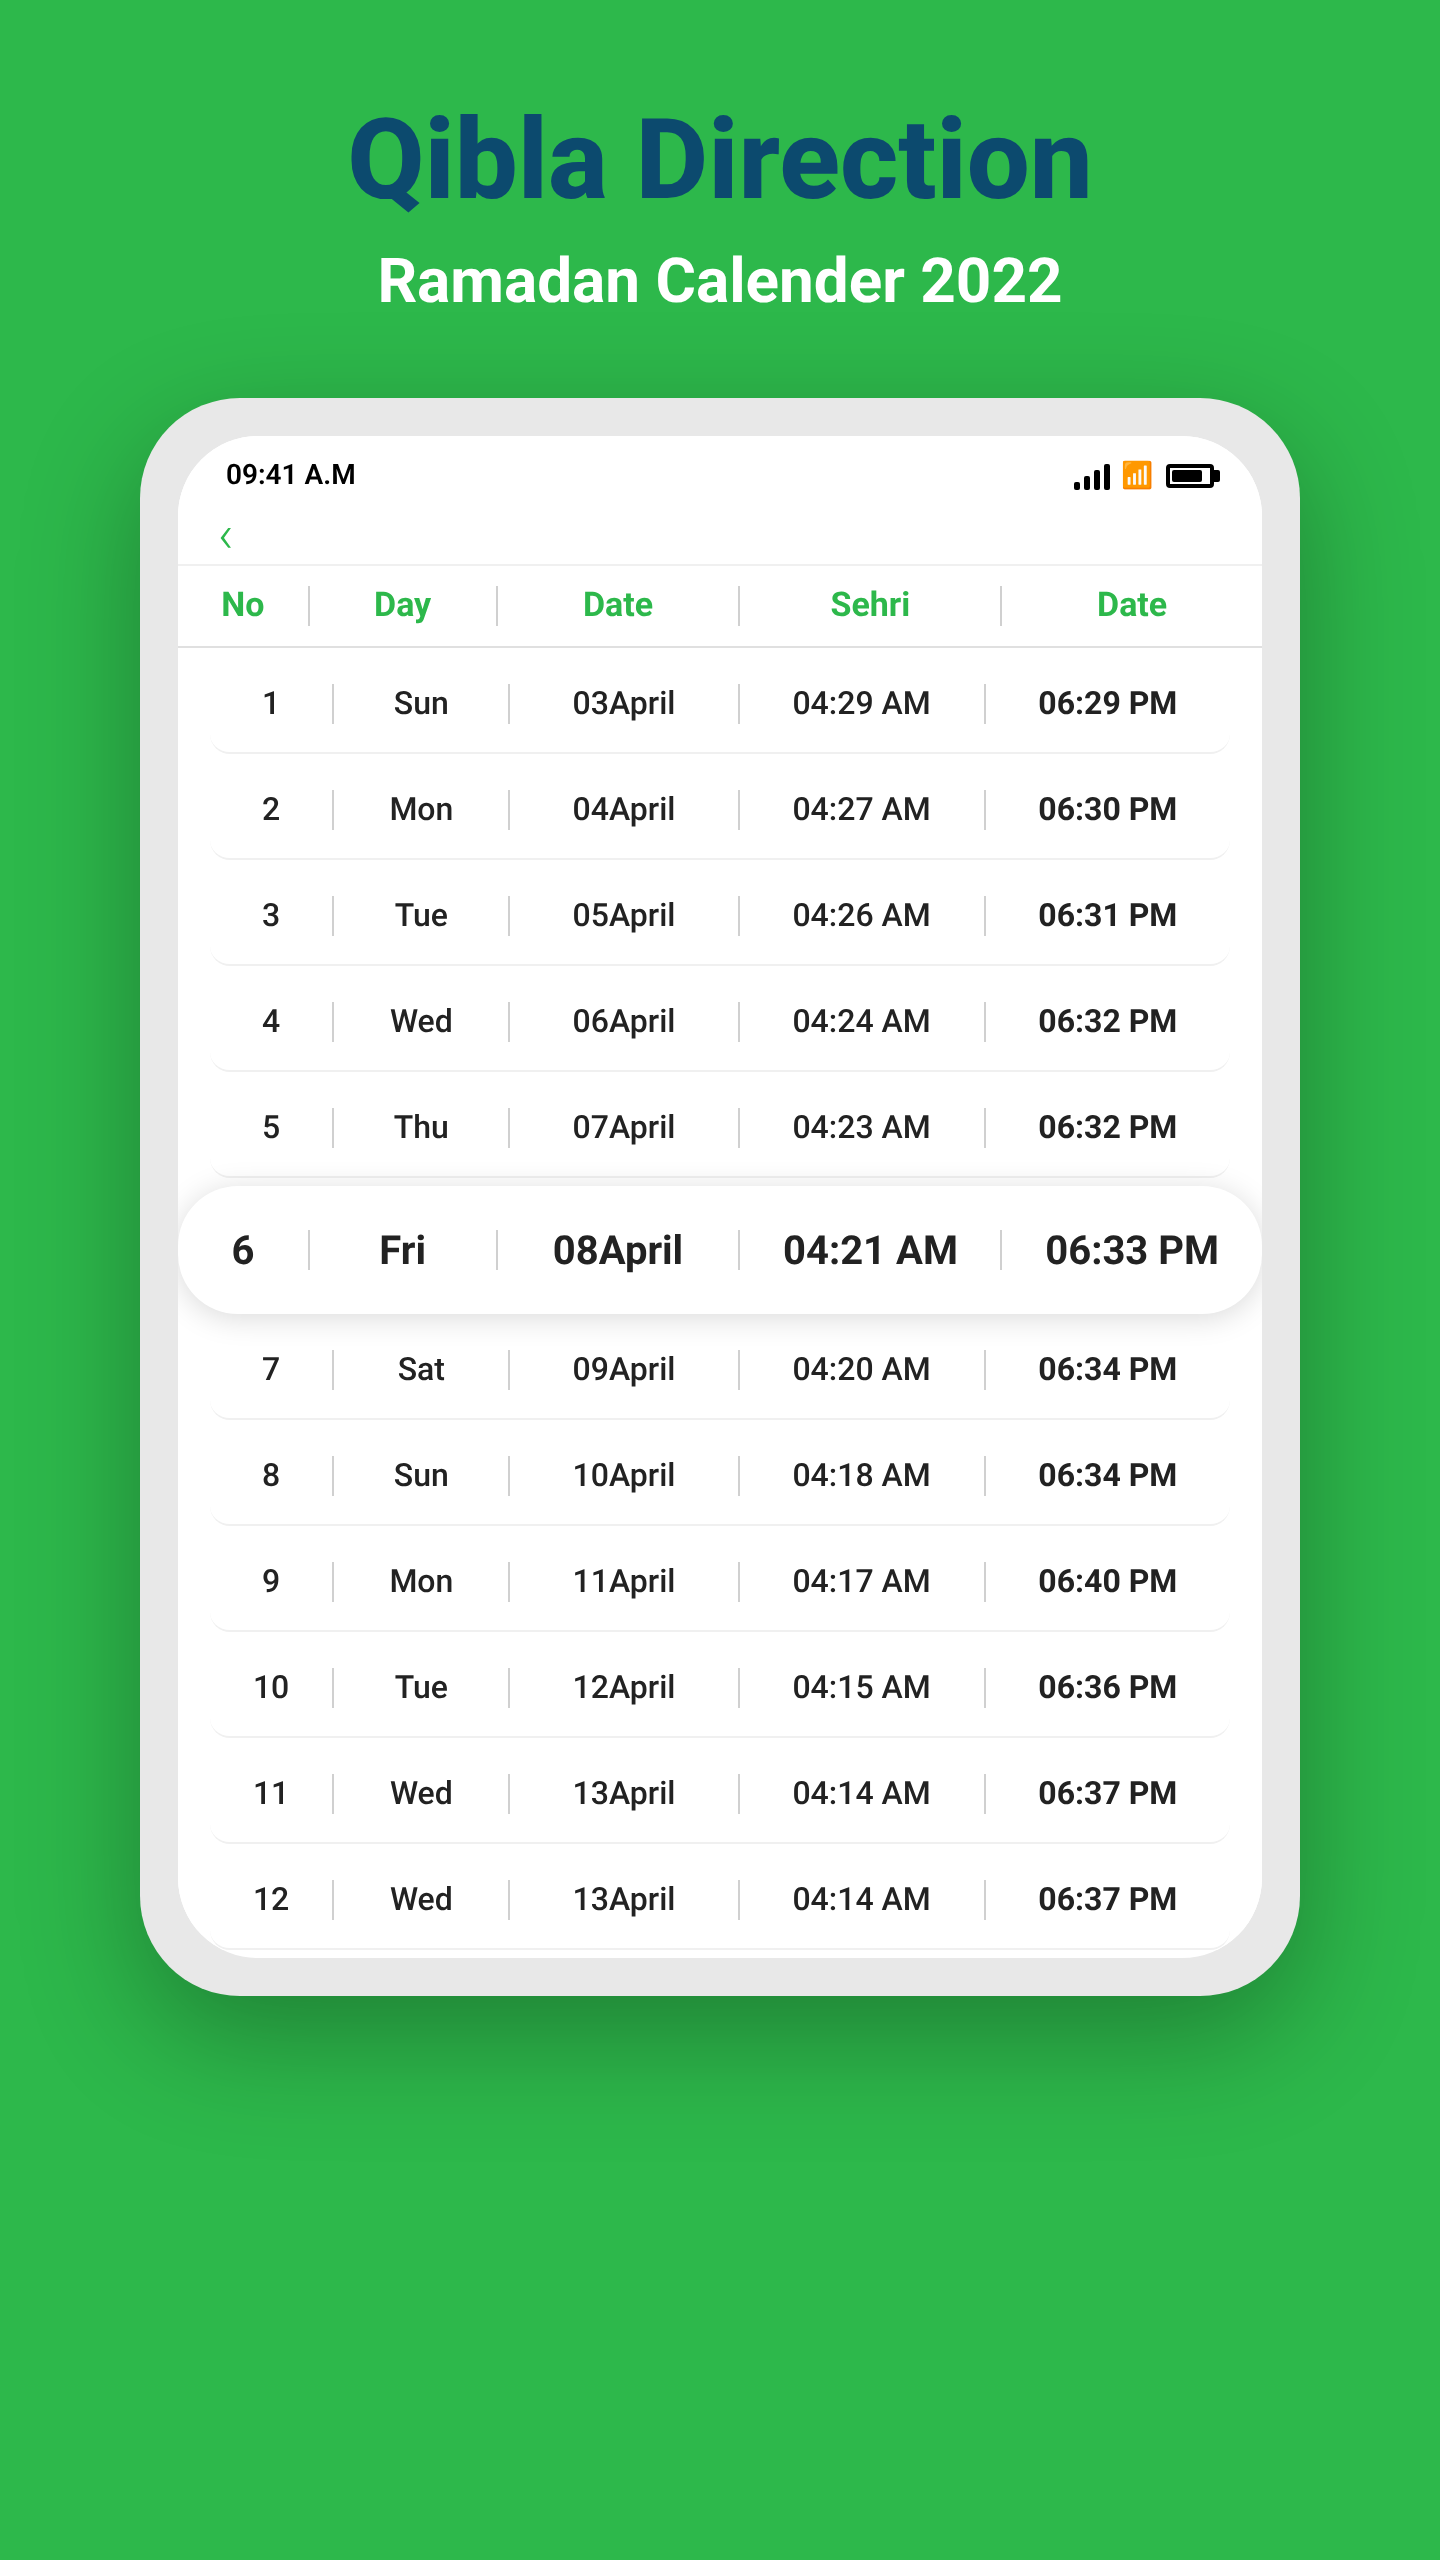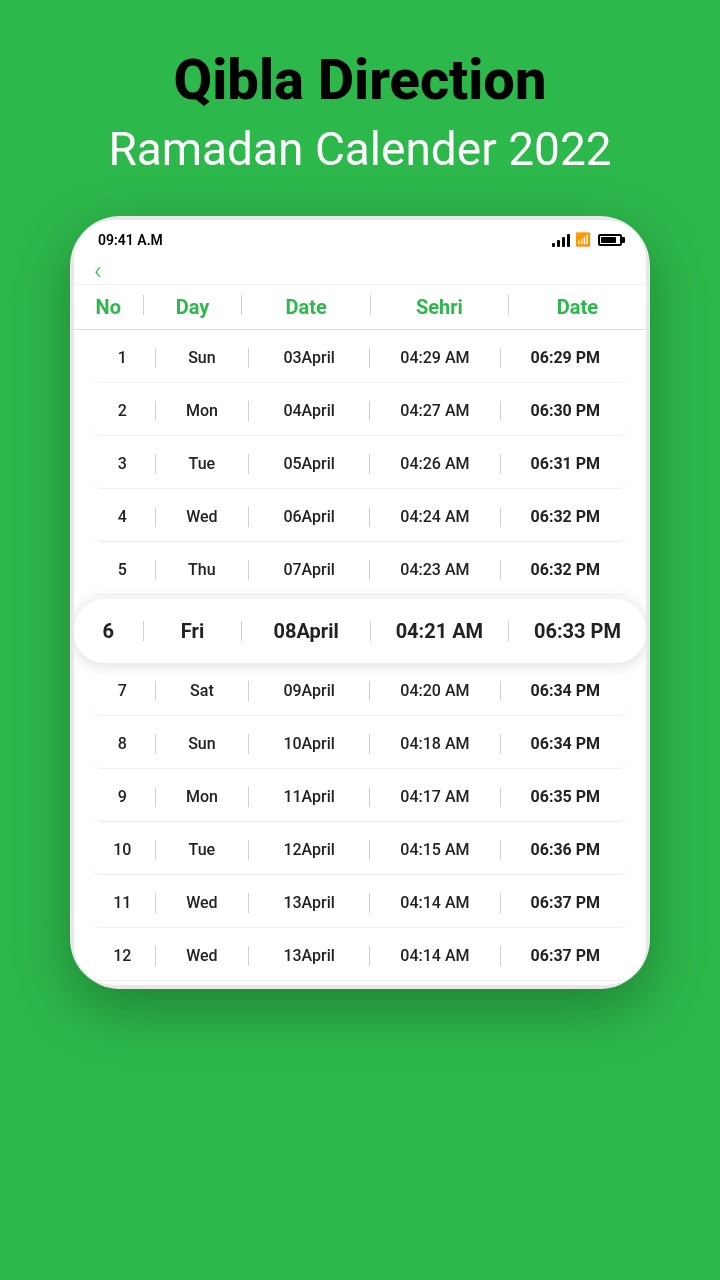--- a/index.html
+++ b/index.html
@@ -19,39 +19,39 @@
       width: 100%;
       display: flex;
       flex-direction: column;
       align-items: center;
       padding: 50px 20px 0;
     }
 
     .hero-title {
       font-size: 56px;
       font-weight: 800;
-      color: #000000;
+      color: #0c4a6e;
       text-align: center;
       line-height: 1.1;
     }
 
     .hero-subtitle {
-      font-size: 46px;
-      font-weight: 400;
+      font-size: 31px;
+      font-weight: 700;
       color: #ffffff;
       text-align: center;
       margin-top: 10px;
     }
 
     .phone-mockup {
       width: 580px;
       margin-top: 40px;
       background: #e8e8e8;
       border-radius: 50px;
-      padding: 4px;
+      padding: 19px;
       box-shadow: 0 20px 60px rgba(0,0,0,0.3);
       position: relative;
     }
 
     .phone-inner {
       background: #ffffff;
       border-radius: 40px;
       overflow: hidden;
       position: relative;
     }
@@ -161,21 +161,21 @@
     .table-header {
       display: flex;
       background: #fff;
       border-bottom: 1px solid #e0e0e0;
       padding: 10px 0;
     }
 
     .th {
       flex: 1;
       text-align: center;
-      font-size: 20px;
+      font-size: 17px;
       font-weight: 700;
       color: #2db84b;
     }
 
     .th-no { flex: 0.7; }
     .th-day { flex: 1; }
     .th-date { flex: 1.3; }
     .th-sehri { flex: 1.4; }
     .th-iftar { flex: 1.4; }
 
@@ -367,21 +367,21 @@
   </div>
           <div class="table-row">
     <div class="td td-no">9</div>
     <div class="divider-v"></div>
     <div class="td td-day">Mon</div>
     <div class="divider-v"></div>
     <div class="td td-date">11April</div>
     <div class="divider-v"></div>
     <div class="td td-sehri">04:17 AM</div>
     <div class="divider-v"></div>
-    <div class="td td-iftar">06:35 PM</div>
+    <div class="td td-iftar">06:40 PM</div>
   </div>
           <div class="table-row">
     <div class="td td-no">10</div>
     <div class="divider-v"></div>
     <div class="td td-day">Tue</div>
     <div class="divider-v"></div>
     <div class="td td-date">12April</div>
     <div class="divider-v"></div>
     <div class="td td-sehri">04:15 AM</div>
     <div class="divider-v"></div>

